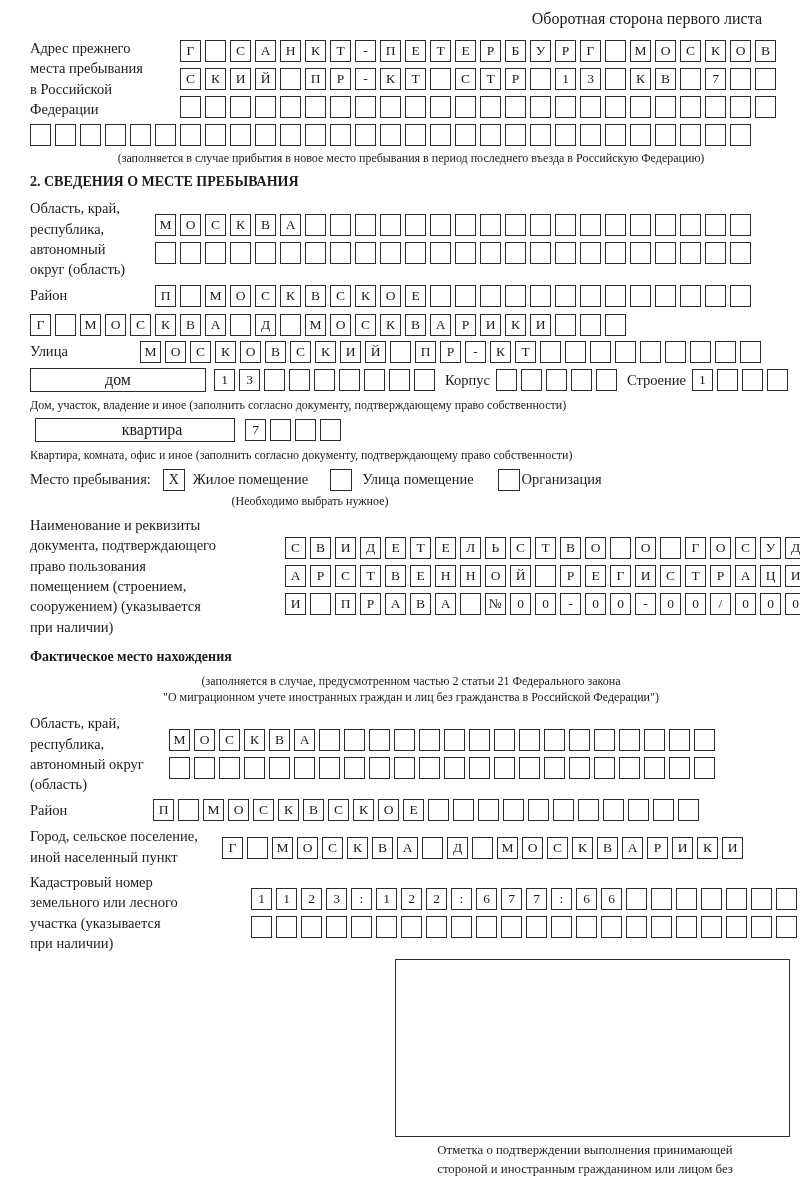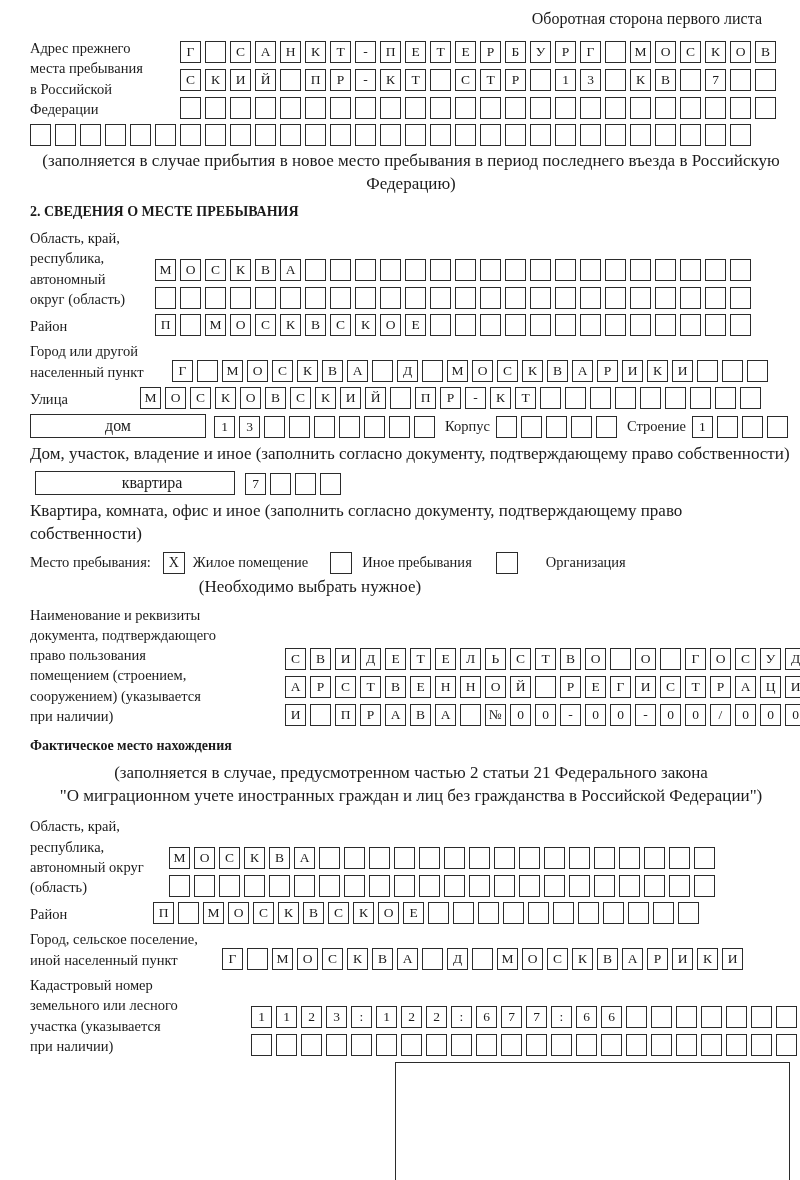--- a/index.html
+++ b/index.html
@@ -4,31 +4,31 @@
 <style>
   * { box-sizing: border-box; }
   html,body { margin:0; padding:0; background:#ffffff; }
   body {
     width:800px; height:1180px; overflow:hidden;
     font-family:"Liberation Serif","DejaVu Serif",serif;
     color:#1b1b1b; font-size:14.5px;
     padding:10px 8px 6px 30px;
   }
   .hdr { text-align:right; padding-right:30px; font-size:16px; margin-bottom:10px; }
-  .block { display:flex; align-items:flex-end; margin-bottom:5px; }
+  .block { display:flex; align-items:center; margin-bottom:5px; }
   .label { flex-shrink:0; line-height:1.4; white-space:pre-line; }
   .rows { display:flex; flex-direction:column; row-gap:6px; }
   .cells { display:flex; gap:4px; flex-wrap:nowrap; }
   .cell {
     width:21px; height:22px; flex-shrink:0;
     border:1.6px solid #2b2b2b;
     display:flex; align-items:center; justify-content:center;
     font-size:13.5px;
   }
-  .note { font-size:17px; line-height:1.35; }
+  .note { font-size:12px; line-height:1.35; }
   .note-center { text-align:center; }
   .title { font-weight:bold; font-size:14px; margin:8px 0 8px 0; }
   .wide-box {
     border:1.6px solid #2b2b2b; height:24px;
     display:flex; align-items:center; justify-content:center;
     font-size:16px; flex-shrink:0;
   }
   .inline-label { margin:0 6px 0 10px; line-height:24px; white-space:nowrap; }
   .stay-row { display:flex; align-items:center; margin:6px 0 2px 0; }
   .checkbox {
@@ -256,22 +256,20 @@
       <div class="cell"></div>
       <div class="cell"></div>
       <div class="cell"></div>
       <div class="cell"></div>
       <div class="cell"></div>
       <div class="cell"></div>
     </div>
 </div>
 
 <div class="block">
-  <div class="label" style="width:142px">Город или другой
-населенный пункт</div>
   <div class="cells" style="margin-top:2px;">
       <div class="cell">Г</div>
       <div class="cell"></div>
       <div class="cell">М</div>
       <div class="cell">О</div>
       <div class="cell">С</div>
       <div class="cell">К</div>
       <div class="cell">В</div>
       <div class="cell">А</div>
       <div class="cell"></div>
@@ -364,23 +362,23 @@
       <div class="cell"></div>
     </div>
 </div>
 <div class="note" style="margin-top:3px;">Квартира, комната, офис и иное (заполнить согласно документу, подтверждающему право собственности)</div>
 
 <div class="stay-row">
   <span>Место пребывания:</span>
   <div class="checkbox" style="margin-left:12px;">X</div>
   <span style="margin-left:8px;text-align:right;">Жилое помещение</span>
   <div class="checkbox" style="margin-left:22px;"></div>
-  <span style="margin-left:10px;">Иное пребывания</span>
+  <span style="margin-left:10px;">Улица помещение</span>
   <div class="checkbox" style="margin-left:24px;"></div>
-  <span style="margin-left:28px;">Организация</span>
+  <span style="margin-left:2px;">Организация</span>
 </div>
 <div class="note note-center" style="width:560px;">(Необходимо выбрать нужное)</div>
 
 <div class="block" style="margin-top:6px;gap:40px;">
   <div class="label" style="width:215px">Наименование и реквизиты
 документа, подтверждающего
 право пользования
 помещением (строением,
 сооружением) (указывается
 при наличии)</div>

